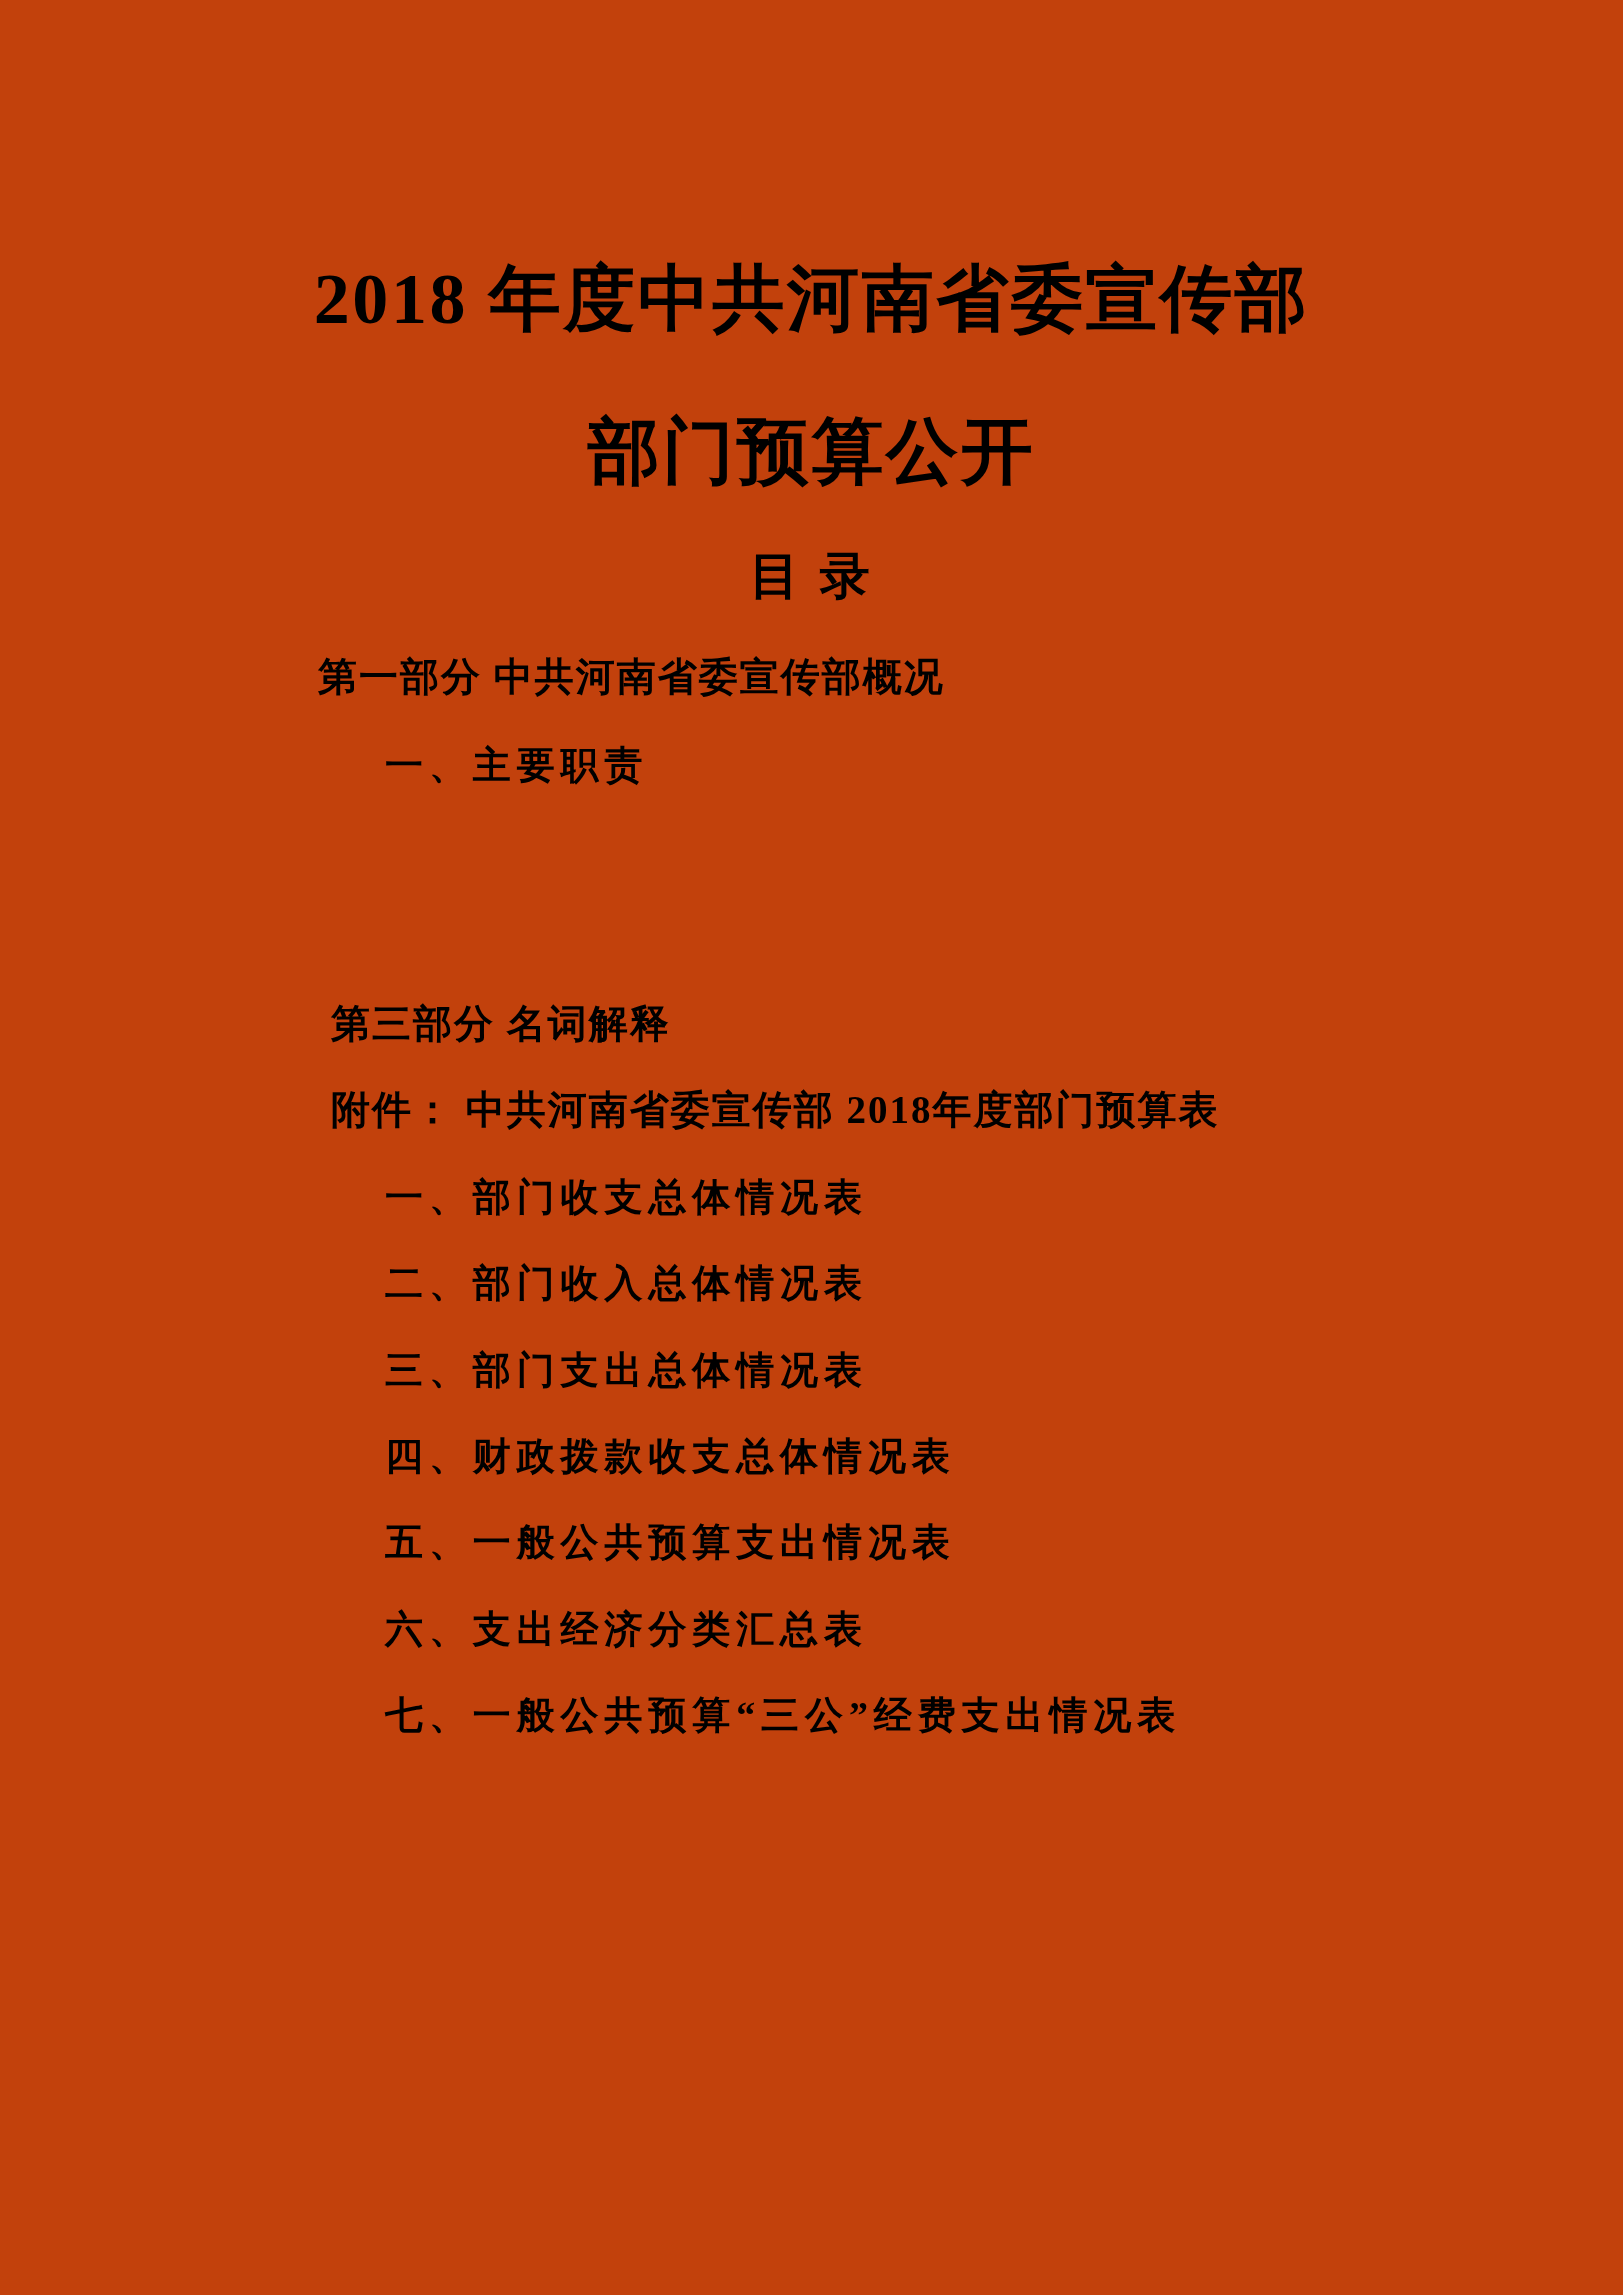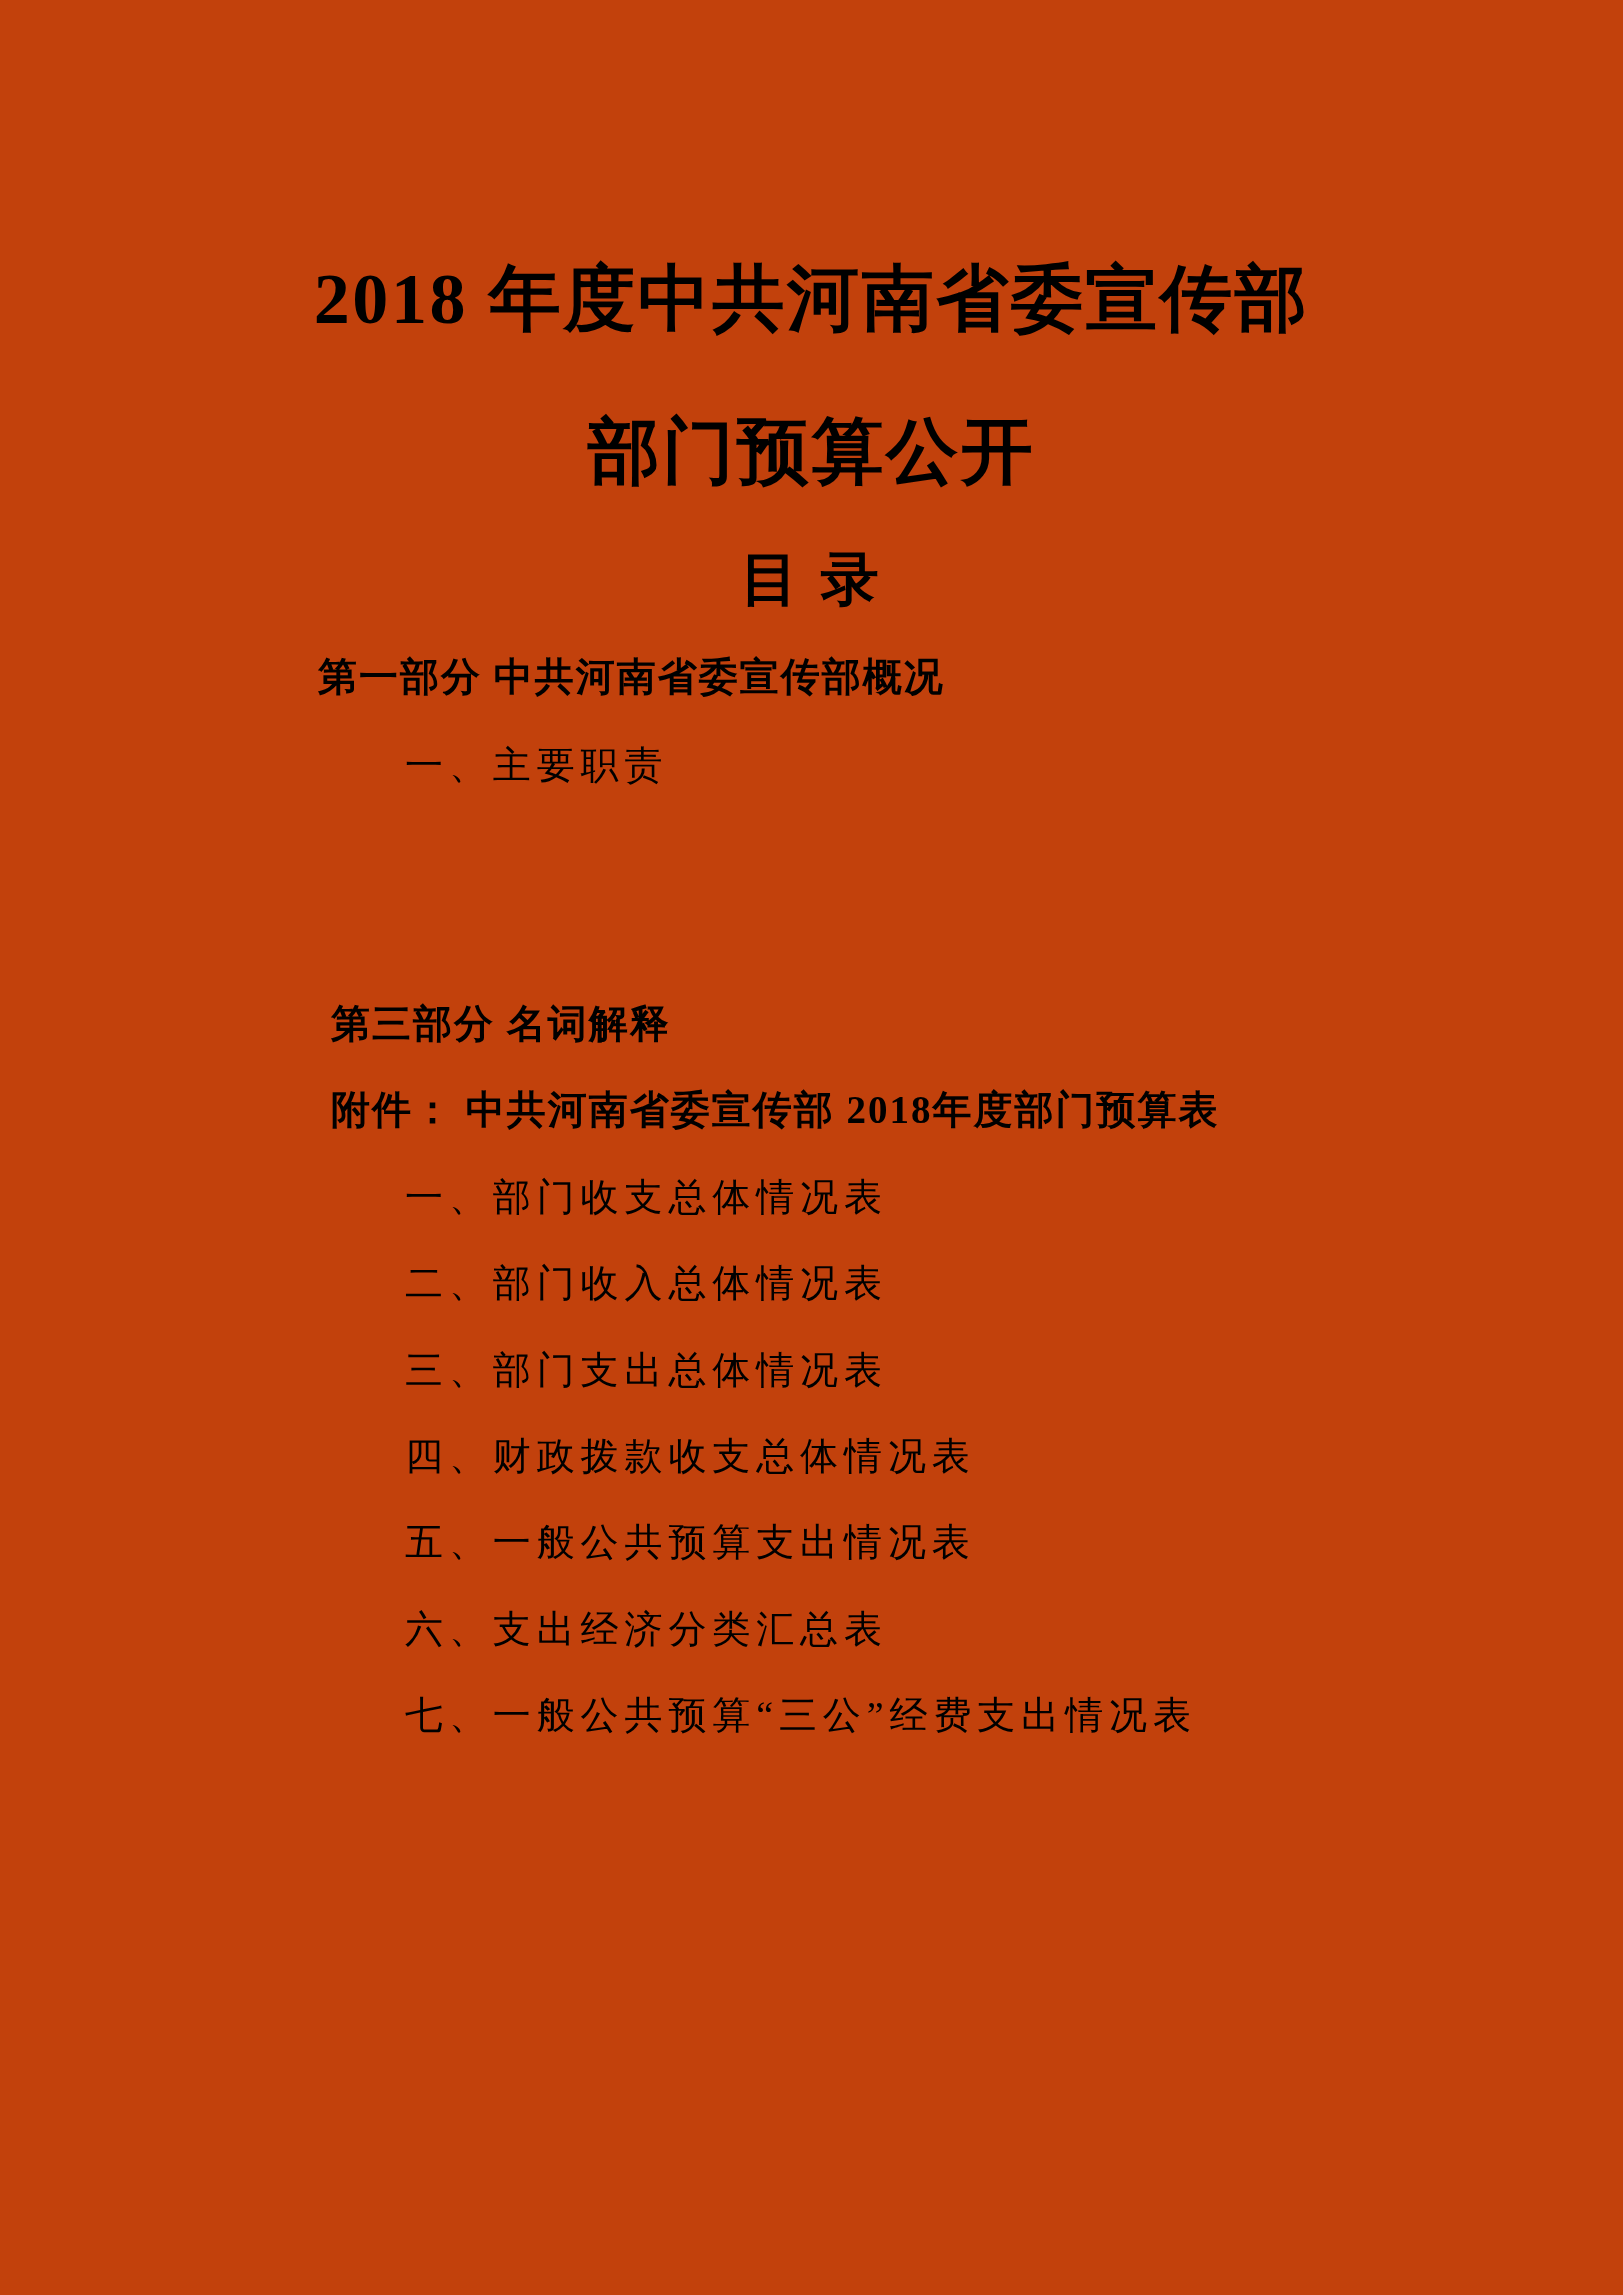--- a/index.html
+++ b/index.html
@@ -29,37 +29,36 @@
     font-weight: 700;
     font-size: 72px;
     letter-spacing: 2.6px;
   }
   .toc-title {
     left: 0;
     width: 100%;
     text-align: center;
     font-family: "Liberation Serif", "DejaVu Serif", serif;
     font-weight: 700;
-    font-size: 58px;
+    font-size: 50px;
     letter-spacing: 3.9px;
   }
   
   .heading {
     font-family: Liberation Serif, serif;
     font-weight: 700;
     font-size: 39px;
     letter-spacing: 2px;
   }
   
   .item {
     font-family: "Liberation Serif", "DejaVu Serif", serif;
-    font-weight: 400;
+    font-weight: 700;
     font-size: 38px;
     letter-spacing: 5.9px;
-    margin-left: 20px;
   }
 </style>
 </head>
 <body>
 
 <div class="page">
 
   <div class="line doc-title" style="top: 263px;">2018 年度中共河南省委宣传部</div>
 
   <div class="line doc-title" style="top: 416px;">部门预算公开</div>

